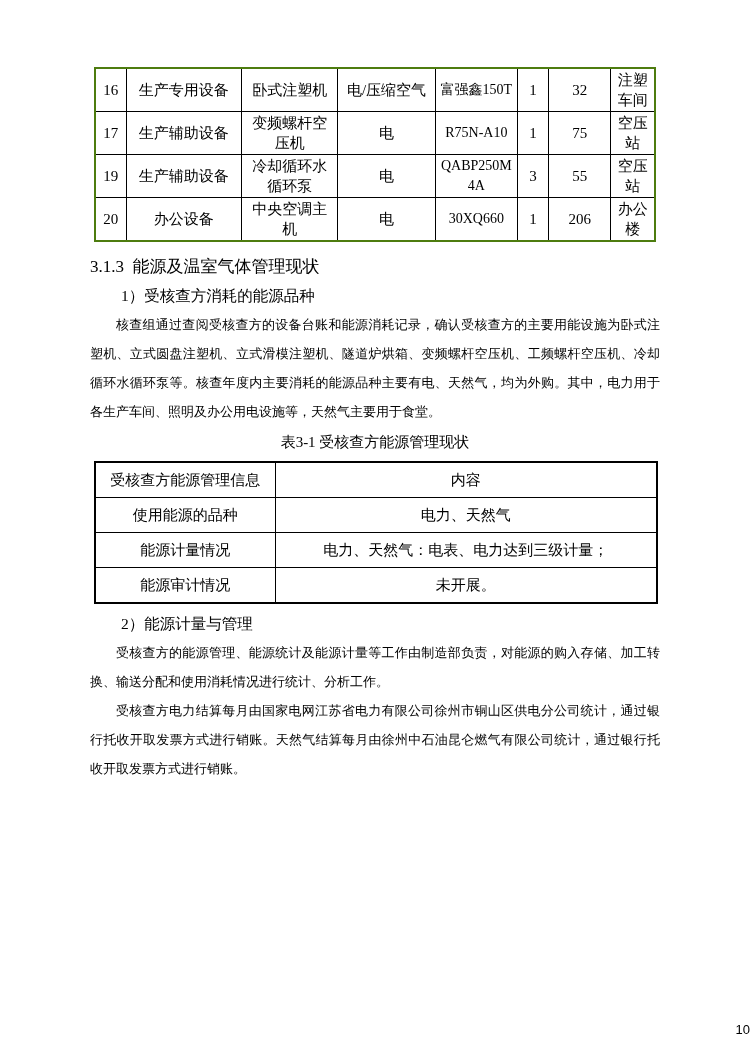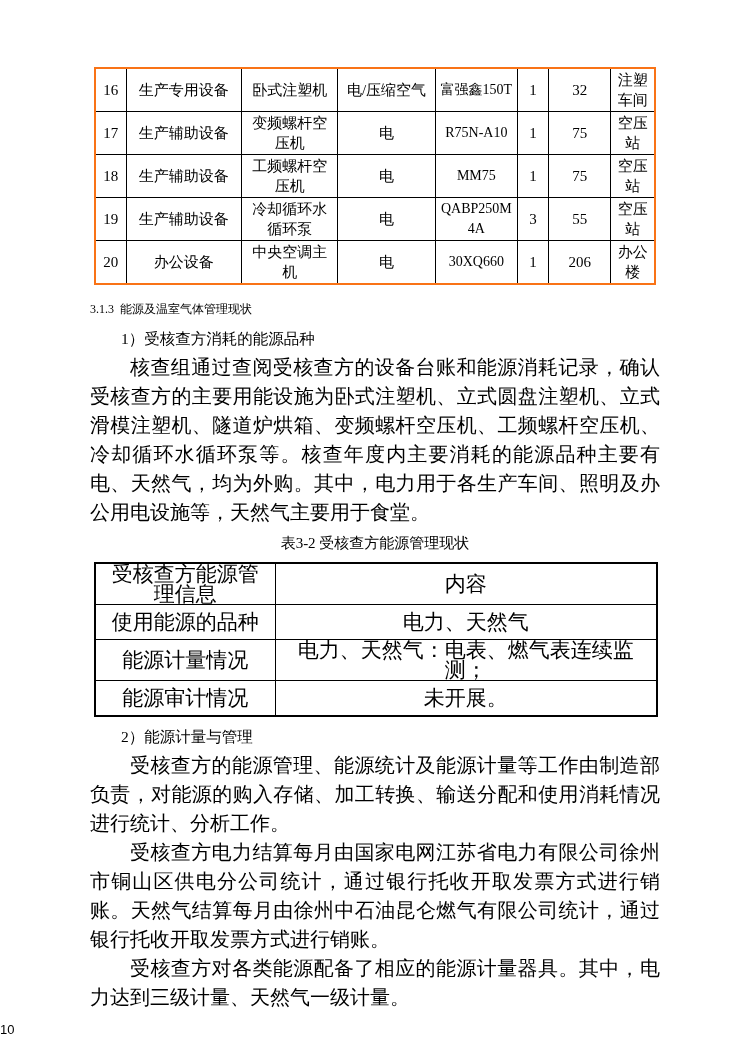--- a/index.html
+++ b/index.html
@@ -22,51 +22,51 @@
     top: 67px;
     width: 570px;
   }
 
   
   table.equip-table {
     border-collapse: collapse;
     table-layout: fixed;
     width: 562px;
     margin-left: 4px;
-    border: 2px solid #f97316;
+    border: 2px solid #4d7c0f;
   }
   table.equip-table td {
     border: 1px solid #000;
     text-align: center;
     vertical-align: middle;
     font-size: 15px;
     line-height: 20px;
     padding: 1px 3px;
     height: 39px;
     word-break: break-all;
     overflow: hidden;
   }
   table.equip-table td.model { font-size: 14px; font-family: Liberation Serif, serif; }
 
   
   .heading {
     margin: 10px 0 0 0;
-    font-size: 12px;
+    font-size: 17px;
     line-height: 29px;
     white-space: pre-wrap;
   }
   .sub {
     margin: 0;
     padding-left: 2em;
     font-size: 15.5px;
     line-height: 29px;
   }
   .para {
     margin: 0;
-    font-size: 20px;
+    font-size: 13px;
     line-height: 29px;
     text-align: justify;
     text-indent: 2em;
   }
   .caption {
     margin: 2px 0 4px 0;
     font-size: 15px;
     line-height: 29px;
     text-align: center;
   }
@@ -76,35 +76,35 @@
     border-collapse: collapse;
     table-layout: fixed;
     width: 562px;
     margin-left: 4px;
     border: 2px solid #000;
   }
   table.mgmt-table td {
     border: 1px solid #000;
     text-align: center;
     vertical-align: middle;
-    font-size: 21px;
+    font-size: 15px;
     line-height: 20px;
     height: 34px;
     padding: 0 6px;
     overflow: hidden;
   }
 
   .sub-after-table { margin-top: 5px; }
 
   .page-number {
     position: absolute;
     left: 0;
     width: 750px;
     top: 1022px;
-    text-align: left;
+    text-align: right;
     font-size: 13px;
     font-family: "Liberation Sans", "DejaVu Sans", sans-serif;
   }
 </style>
 </head>
 <body>
 
 <div class="page">
   <div class="content">
 
@@ -134,30 +134,20 @@
           <td>17</td>
           <td>生产辅助设备</td>
           <td>变频螺杆空压机</td>
           <td>电</td>
           <td class="model">R75N-A10</td>
           <td>1</td>
           <td>75</td>
           <td>空压站</td>
         </tr>
         <tr>
-          <td>18</td>
-          <td>生产辅助设备</td>
-          <td>工频螺杆空压机</td>
-          <td>电</td>
-          <td class="model">MM75</td>
-          <td>1</td>
-          <td>75</td>
-          <td>空压站</td>
-        </tr>
-        <tr>
           <td>19</td>
           <td>生产辅助设备</td>
           <td>冷却循环水循环泵</td>
           <td>电</td>
           <td class="model">QABP250M4A</td>
           <td>3</td>
           <td>55</td>
           <td>空压站</td>
         </tr>
         <tr>
@@ -170,48 +160,47 @@
           <td>206</td>
           <td>办公楼</td>
         </tr>
       </tbody>
     </table>
 
     <p class="heading">3.1.3  能源及温室气体管理现状</p>
     <p class="sub">1）受核查方消耗的能源品种</p>
     <p class="para">核查组通过查阅受核查方的设备台账和能源消耗记录，确认受核查方的主要用能设施为卧式注塑机、立式圆盘注塑机、立式滑模注塑机、隧道炉烘箱、变频螺杆空压机、工频螺杆空压机、冷却循环水循环泵等。核查年度内主要消耗的能源品种主要有电、天然气，均为外购。其中，电力用于各生产车间、照明及办公用电设施等，天然气主要用于食堂。</p>
 
-    <p class="caption">表3-2 受核查方能源管理现状</p>
+    <p class="caption">表3-1 受核查方能源管理现状</p>
 
     <table class="mgmt-table">
       <colgroup>
         <col style="width:180px">
           <col style="width:382px">
       </colgroup>
       <tbody>
         <tr>
           <td>受核查方能源管理信息</td>
           <td>内容</td>
         </tr>
         <tr>
           <td>使用能源的品种</td>
           <td>电力、天然气</td>
         </tr>
         <tr>
           <td>能源计量情况</td>
-          <td>电力、天然气：电表、燃气表连续监测；</td>
+          <td>电力、天然气：电表、电力达到三级计量；</td>
         </tr>
         <tr>
           <td>能源审计情况</td>
           <td>未开展。</td>
         </tr>
       </tbody>
     </table>
 
     <p class="sub sub-after-table">2）能源计量与管理</p>
     <p class="para">受核查方的能源管理、能源统计及能源计量等工作由制造部负责，对能源的购入存储、加工转换、输送分配和使用消耗情况进行统计、分析工作。</p>
     <p class="para">受核查方电力结算每月由国家电网江苏省电力有限公司徐州市铜山区供电分公司统计，通过银行托收开取发票方式进行销账。天然气结算每月由徐州中石油昆仑燃气有限公司统计，通过银行托收开取发票方式进行销账。</p>
-    <p class="para">受核查方对各类能源配备了相应的能源计量器具。其中，电力达到三级计量、天然气一级计量。</p>
 
   </div>
 
   <div class="page-number">10</div>
 </div>
 
 </body></html>

